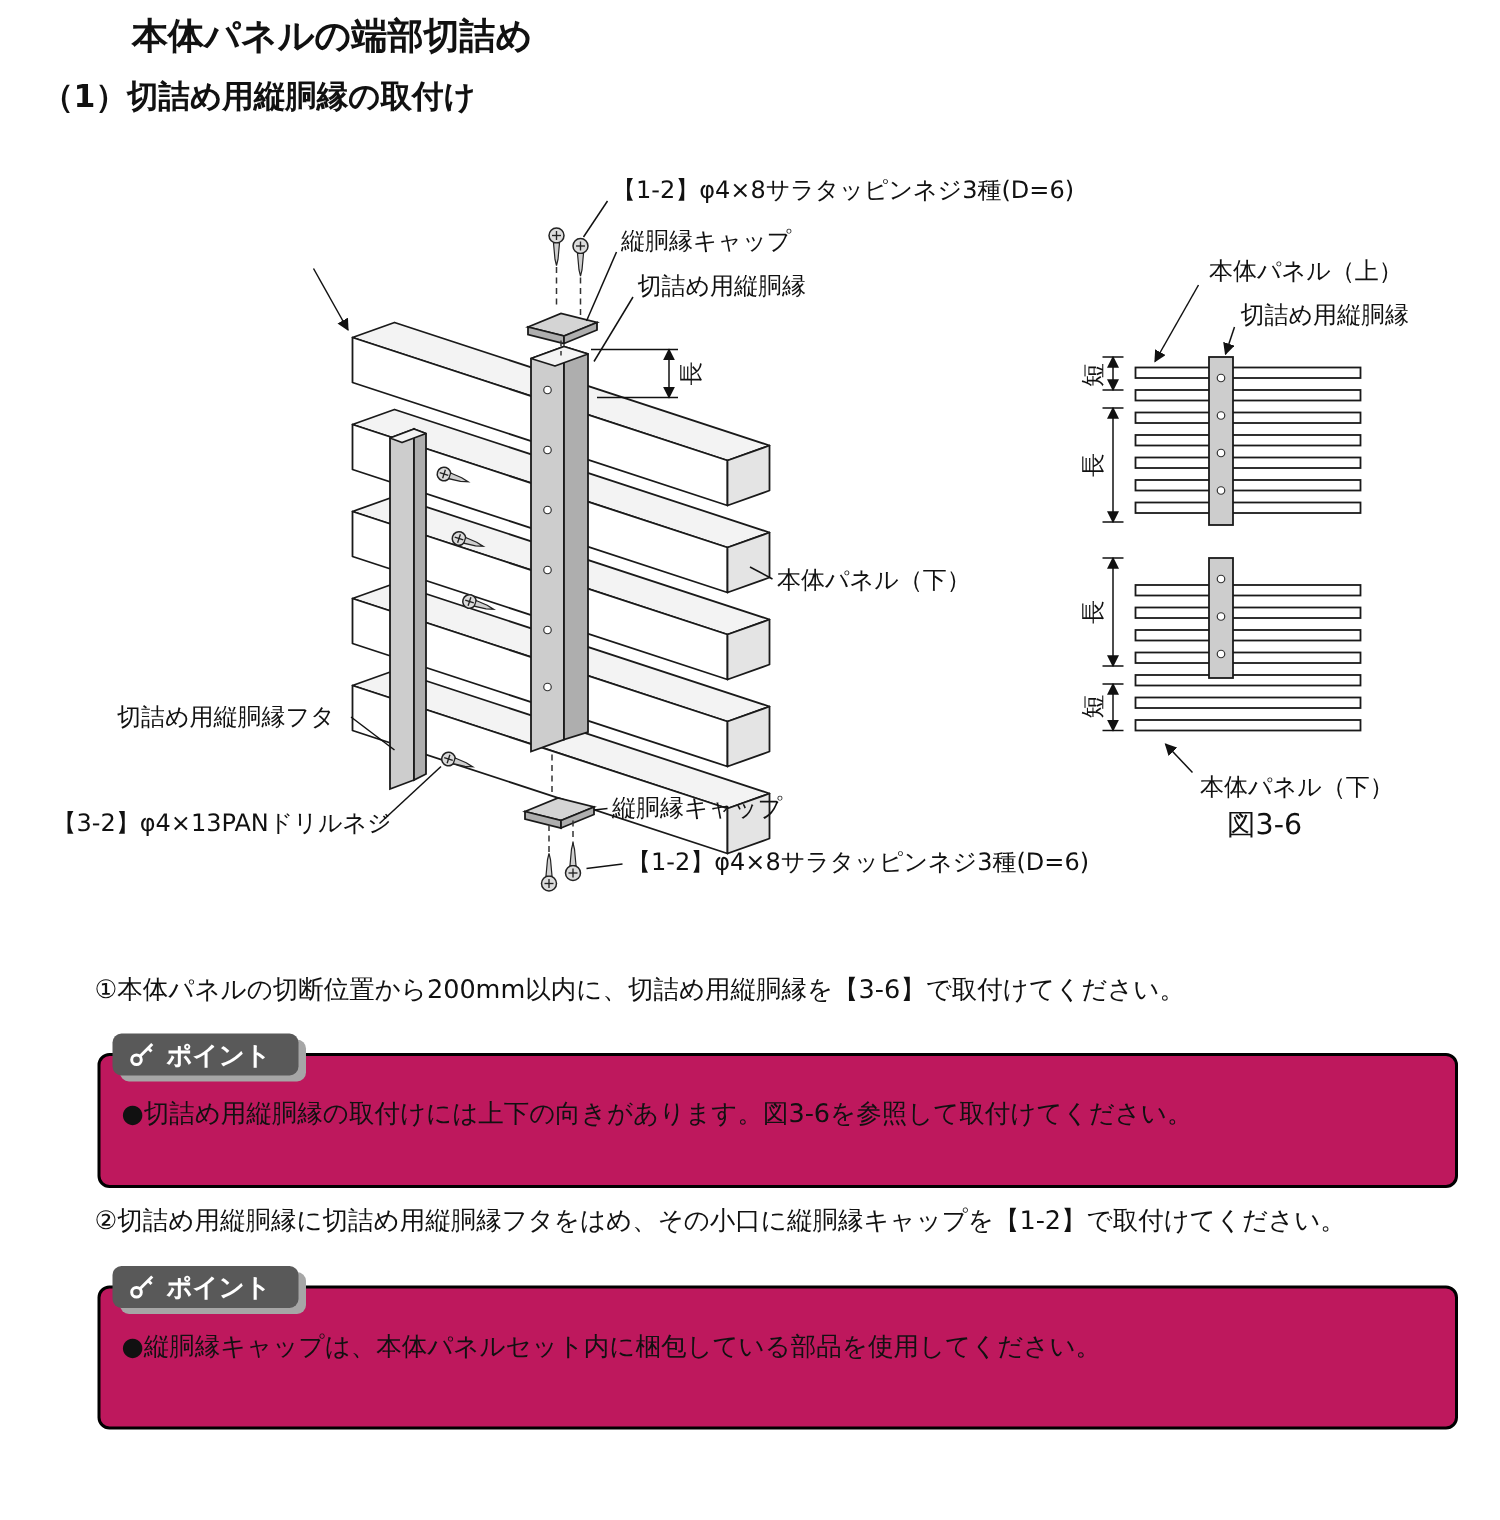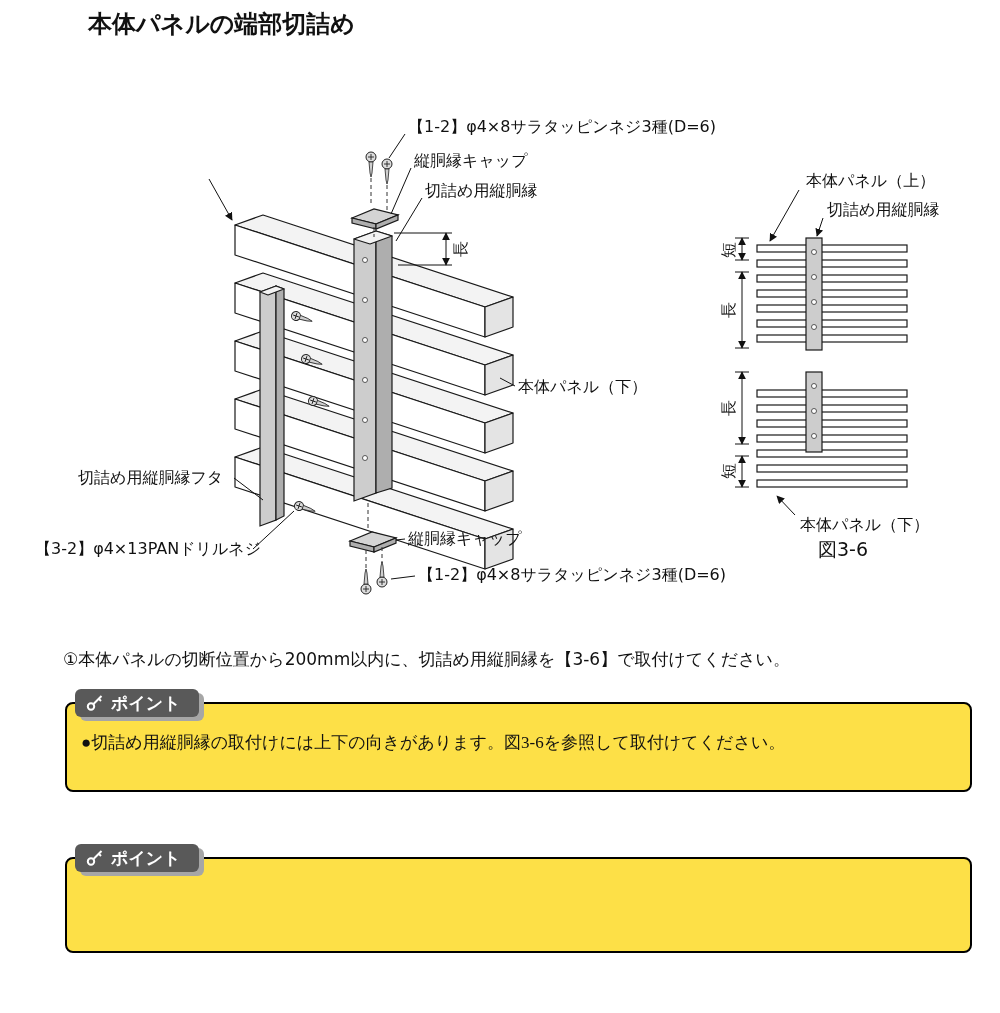--- a/index.html
+++ b/index.html
@@ -4,21 +4,21 @@
 <style>
   html,body{margin:0;padding:0;background:#fff;}
   .page{position:relative;width:1000px;height:1013px;background:#ffffff;
         font-family:"DejaVu Sans","Liberation Sans",sans-serif;color:#111;overflow:hidden;}
   .title{position:absolute;left:88px;top:8px;font-size:24px;font-weight:bold;margin:0;white-space:nowrap;}
   .subtitle{position:absolute;left:28px;top:50px;font-size:21px;font-weight:bold;margin:0;white-space:nowrap;}
   .diagram{position:absolute;left:0;top:100px;}
   .step{position:absolute;font-size:17px;margin:0;white-space:nowrap;}
   #step1{left:63px;top:648px;}
   #step2{left:63px;top:802px;}
-  .point-box{position:absolute;left:65px;width:903px;border:2px solid #000;border-radius:8px;background:#fde047;font-family:Liberation Serif, serif;}
+  .point-box{position:absolute;left:65px;width:903px;border:2px solid #000;border-radius:8px;background:#be185d;}
   #pbox1{top:702px;height:86px;}
   #pbox2{top:857px;height:92px;}
   .point-tag{position:absolute;top:-15px;left:8px;height:28px;padding:0 18px 0 10px;background:#595959;
              border-radius:6px;color:#fff;font-size:17px;font-weight:bold;display:flex;align-items:center;
              gap:6px;box-shadow:5px 4px 0 #a6a6a6;white-space:nowrap;}
   .point-items{padding:24px 6px 0 14px;font-size:17px;line-height:30px;white-space:nowrap;}
 
   svg text{font-size:16px;fill:#111;font-family:"DejaVu Sans","Liberation Sans",sans-serif;}
   svg text.cap36{font-size:19px;}
   .face-top{fill:#f3f3f3;stroke:#1a1a1a;stroke-width:1.2;stroke-linejoin:round;}
@@ -35,20 +35,21 @@
   .screw-head{fill:#dcdcdc;stroke:#222;stroke-width:1;}
   .screw-shaft{fill:#cfcfcf;stroke:#222;stroke-width:0.8;}
   .slot{stroke:#222;stroke-width:0.9;}
 </style>
 </head>
 <body>
 
 <div class="page">
 
   <h1 class="title">本体パネルの端部切詰め</h1>
+  <h2 class="subtitle">（1）切詰め用縦胴縁の取付け</h2>
 
   <svg class="diagram" width="1000" height="540" viewBox="0 0 1000 540">
     <defs>
       <marker id="arr" viewBox="0 0 10 10" refX="9" refY="5" markerWidth="8" markerHeight="8" orient="auto-start-reverse">
         <path d="M0,0 L10,5 L0,10 z" fill="#111"></path>
       </marker>
     </defs>
 
     <g>
       <line class="leader" x1="209" y1="79" x2="232" y2="120" marker-end="url(#arr)"></line>
@@ -270,27 +271,29 @@
         <line x1="8.5" y1="11" x2="16.5" y2="3" stroke="#fff" stroke-width="2"></line>
         <line x1="13.5" y1="5.5" x2="16" y2="8" stroke="#fff" stroke-width="2"></line>
       </svg>
       <span>ポイント</span>
     </div>
     <div class="point-items">
       <div>●切詰め用縦胴縁の取付けには上下の向きがあります。図3-6を参照して取付けてください。</div>
     </div>
   </div>
 
+  <p class="step" id="step2">②切詰め用縦胴縁に切詰め用縦胴縁フタをはめ、その小口に縦胴縁キャップを【1-2】で取付けてください。</p>
 
   <div class="point-box" id="pbox2">
     <div class="point-tag">
       <svg width="20" height="20" viewBox="0 0 20 20">
         <circle cx="6" cy="13.5" r="3.2" fill="none" stroke="#fff" stroke-width="2"></circle>
         <line x1="8.5" y1="11" x2="16.5" y2="3" stroke="#fff" stroke-width="2"></line>
         <line x1="13.5" y1="5.5" x2="16" y2="8" stroke="#fff" stroke-width="2"></line>
       </svg>
       <span>ポイント</span>
     </div>
     <div class="point-items">
+      <div>●縦胴縁キャップは、本体パネルセット内に梱包している部品を使用してください。</div>
     </div>
   </div>
 
 </div>
 
 </body></html>

